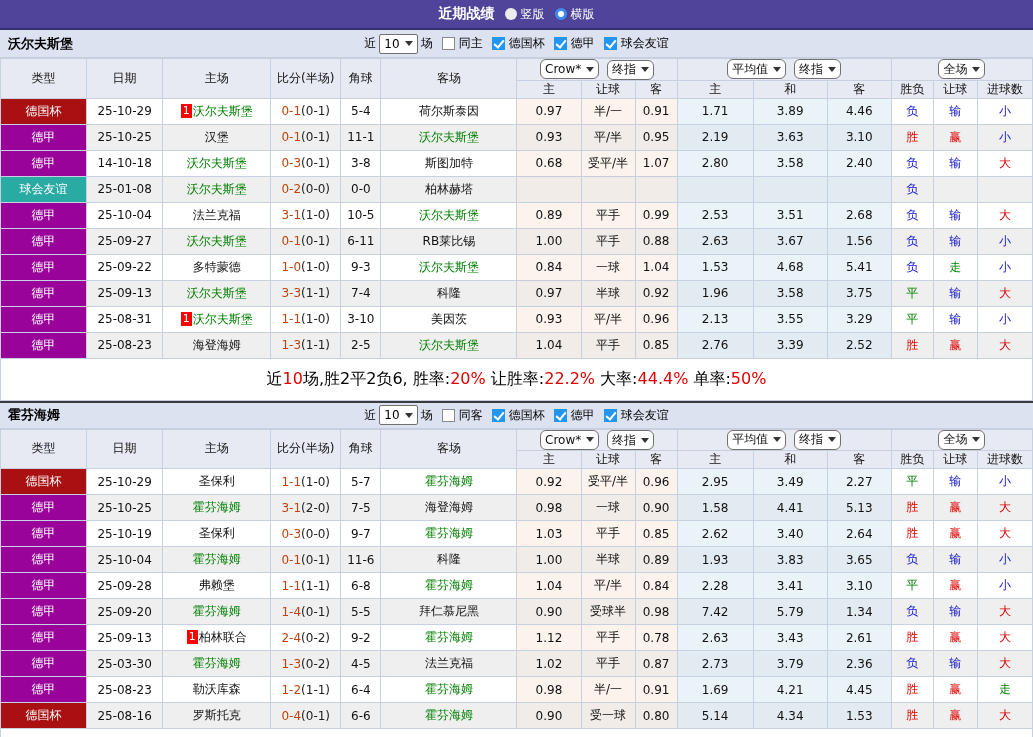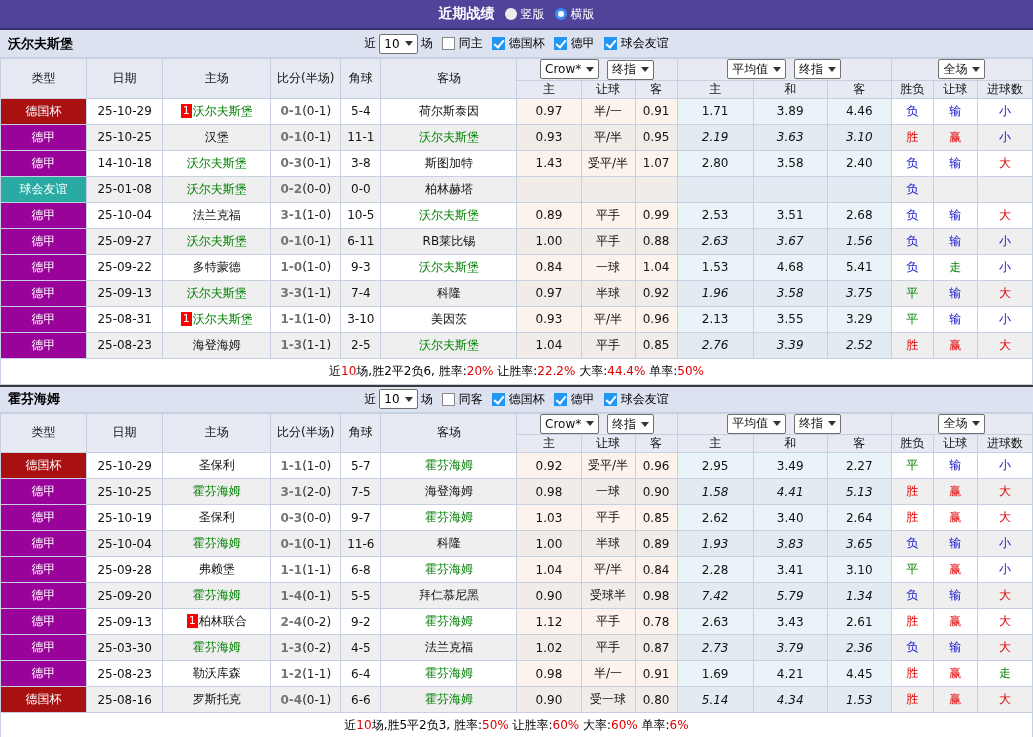--- a/index.html
+++ b/index.html
@@ -29,40 +29,40 @@
                   border:solid #fff; border-width:0 2px 2px 0; transform:rotate(40deg); }
 
   
   table { border-collapse:collapse; table-layout:fixed; width:1033px; border:1px solid #C6D0E0; }
   th, td { border:1px solid #C6D0E0; text-align:center; font-size:12px; font-weight:normal;
            overflow:hidden; white-space:nowrap; color:#111; }
   thead th { background:#E7EAF3; }
   tr.h1 th { height:21px; }
   tr.h2 th { height:17px; }
   .hgroup { background:#E7EAF3; }
-  .hgroup .select { margin:0 2px; }
+  .hgroup .select { margin:0 2px;border-radius:6px; }
   tbody td { height:26px; background:#fff; }
   tr.even td { background:#EFEFEF; }
   td.g1 { background:#FBF3EC; }
   tr.even td.g1 { background:#F1ECE7; }
   td.g2 { background:#E9F3F8; }
-  tr.even td.g2 { background:#E1EBF1;font-style:italic; }
+  tr.even td.g2 { background:#E1EBF1; }
   td.c-type { color:#fff; }
   td.t-cup { background:#A81012 !important; }
   td.t-league { background:#990399 !important; }
   td.t-friendly { background:#29ABA4 !important; }
   .tname.green { color:#008000; }
   .badge { display:inline-block; background:#FF0000; color:#fff; font-size:11px; line-height:14px;
            padding:0 2px; margin-right:1px; vertical-align:1px; }
-  .ft { color:#737373;font-weight:bold; }
+  .ft { color:#c2410c; }
   .ht { color:#222; }
   .k-r { color:#E00000; }
   .k-b { color:#1414CC; }
   .k-g { color:#008000; }
-  tr.summary td { background:#fff; height:26px; font-size:12px; color:#000; }
+  tr.summary td { background:#fff; height:42px; font-size:16px; color:#000; }
   tr.summary .red { color:#E00000; }
 </style>
 </head>
 <body>
 
 <div class="page">
 
   <div class="topbar">
     <span class="title">近期战绩</span>
     <span class="radio-item">
@@ -195,21 +195,21 @@
     <td class="res k-r">赢</td>
     <td class="res k-b">小</td>
   </tr>
         <tr>
     <td class="c-type t-league">德甲</td>
     <td class="c-date">14-10-18</td>
     <td class="c-team"><span class="tname green">沃尔夫斯堡</span></td>
     <td class="c-score"><span class="ft">0-3</span><span class="ht">(0-1)</span></td>
     <td class="c-corner">3-8</td>
     <td class="c-team"><span class="tname">斯图加特</span></td>
-    <td class="g1">1.43</td>
+    <td class="g1">0.68</td>
     <td class="g1">受平/半</td>
     <td class="g1">1.07</td>
     <td class="g2">2.80</td>
     <td class="g2">3.58</td>
     <td class="g2">2.40</td>
     <td class="res k-b">负</td>
     <td class="res k-b">输</td>
     <td class="res k-r">大</td>
   </tr>
         <tr class="even">

